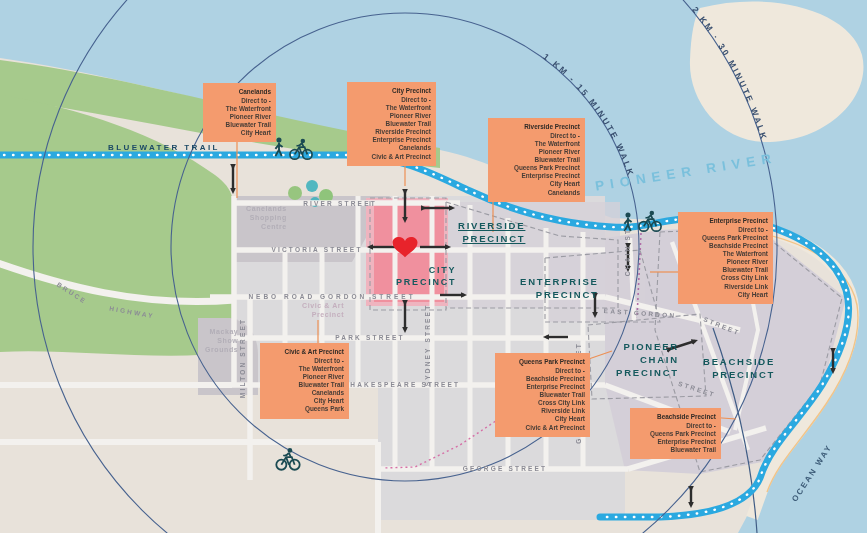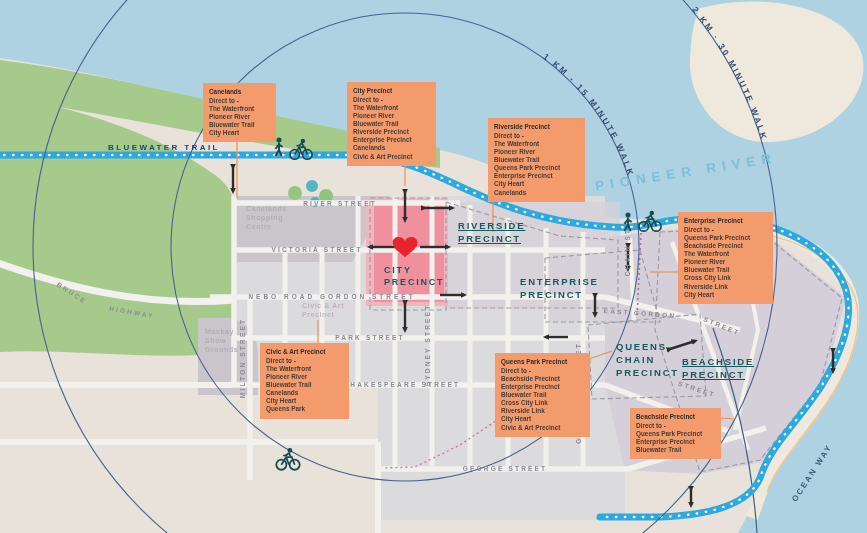--- a/index.html
+++ b/index.html
@@ -1,20 +1,20 @@
 <!DOCTYPE html>
 <html><head>
 <meta charset="utf-8">
 <style>
   html,body{margin:0;padding:0;background:#e8e2da;}
   #stage{position:relative;width:867px;height:533px;overflow:hidden;
          font-family:"Liberation Sans",sans-serif;background:#e8e2da;}
   #stage svg{position:absolute;left:0;top:0;}
   svg text{font-family:"Liberation Sans",sans-serif;}
-  .layer{position:absolute;left:0;top:0;width:759px;height:533px;pointer-events:none;}
+  .layer{position:absolute;left:0;top:0;width:759px;height:533px;pointer-events:none;text-align:right;}
   .lbl{position:absolute;white-space:nowrap;transform:translate(-50%,-50%);}
   .street{font-weight:bold;font-size:6.5px;letter-spacing:2.2px;color:#8b8b95;}
   .street.wide{letter-spacing:3px;}
   .v{transform:translate(-50%,-50%) rotate(-90deg);}
   .area{position:absolute;font-weight:bold;font-size:7px;line-height:1.3;color:#b2aeb7;letter-spacing:0.6px;}
   .area.mauve{color:#c4afbe;}
   .precinct{position:absolute;font-weight:bold;font-size:9.5px;line-height:1.35;color:#15595d;letter-spacing:1.8px;}
   .callout{position:absolute;background:#f49b6e;color:#463c36;padding:5px 5px 5px 6px;
            font-size:6.4px;line-height:1.26;font-weight:bold;}
   .callout .t{color:#2f2a26;margin-bottom:1px;}
@@ -228,38 +228,38 @@
   <div class="area" style="left:205px;top:327px;">
         <div>Mackay</div>
         <div>Show</div>
         <div>Grounds</div>
       </div>
   <div class="area mauve" style="left:302px;top:301px;">
         <div>Civic &amp; Art</div>
         <div>Precinct</div>
       </div>
 
-  <div class="precinct" style="left:384px;top:264px;font-size:9px;">
+  <div class="precinct" style="left:396px;top:264px;font-size:9px;">
         <div>CITY</div>
         <div>PRECINCT</div>
       </div>
   <div class="precinct" style="left:458px;top:220px;text-decoration:underline;">
         <div>RIVERSIDE</div>
         <div>PRECINCT</div>
       </div>
   <div class="precinct" style="left:520px;top:276px;">
         <div>ENTERPRISE</div>
         <div>PRECINCT</div>
       </div>
   <div class="precinct" style="left:616px;top:341px;">
-        <div>QUEENS</div>
+        <div>PIONEER</div>
         <div>CHAIN</div>
         <div>PRECINCT</div>
       </div>
-  <div class="precinct" style="left:682px;top:356px;text-decoration:underline;">
+  <div class="precinct" style="left:703px;top:356px;">
         <div>BEACHSIDE</div>
         <div>PRECINCT</div>
       </div>
 
   <div class="callout" style="left:203px;top:83px;width:62px;">
     <div class="t">Canelands</div>
     <div>
           <div>Direct to -</div>
           <div>The Waterfront</div>
           <div>Pioneer River</div>

